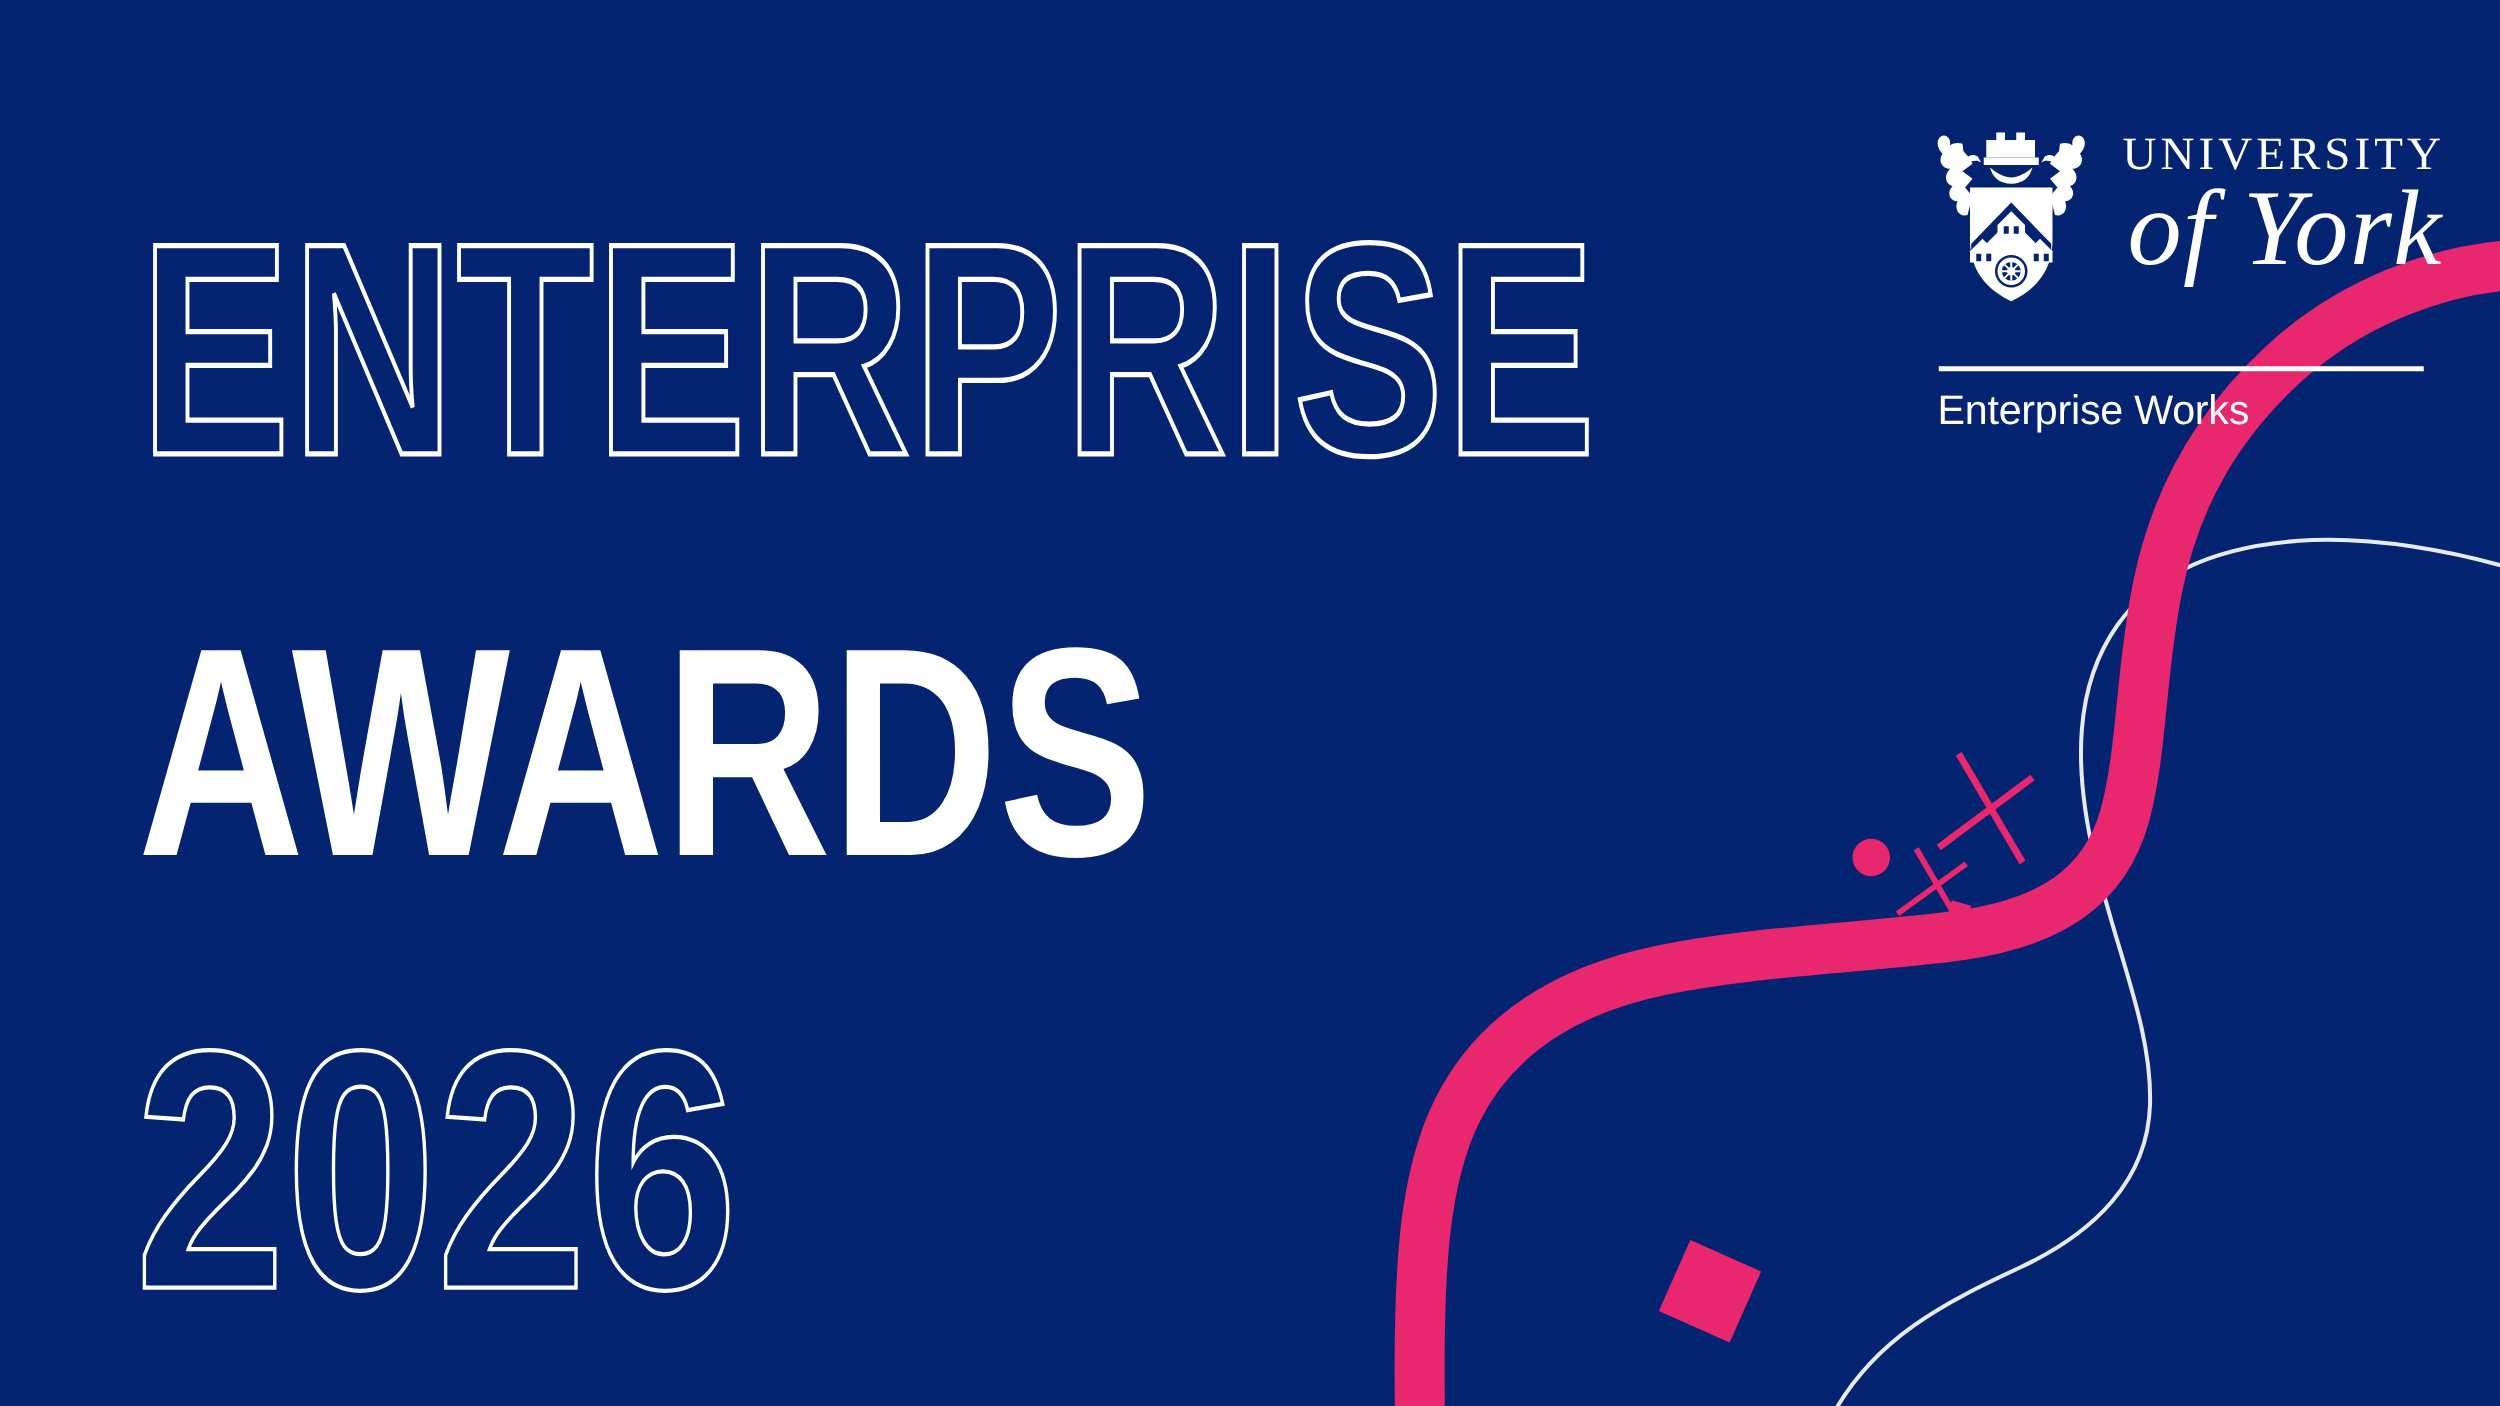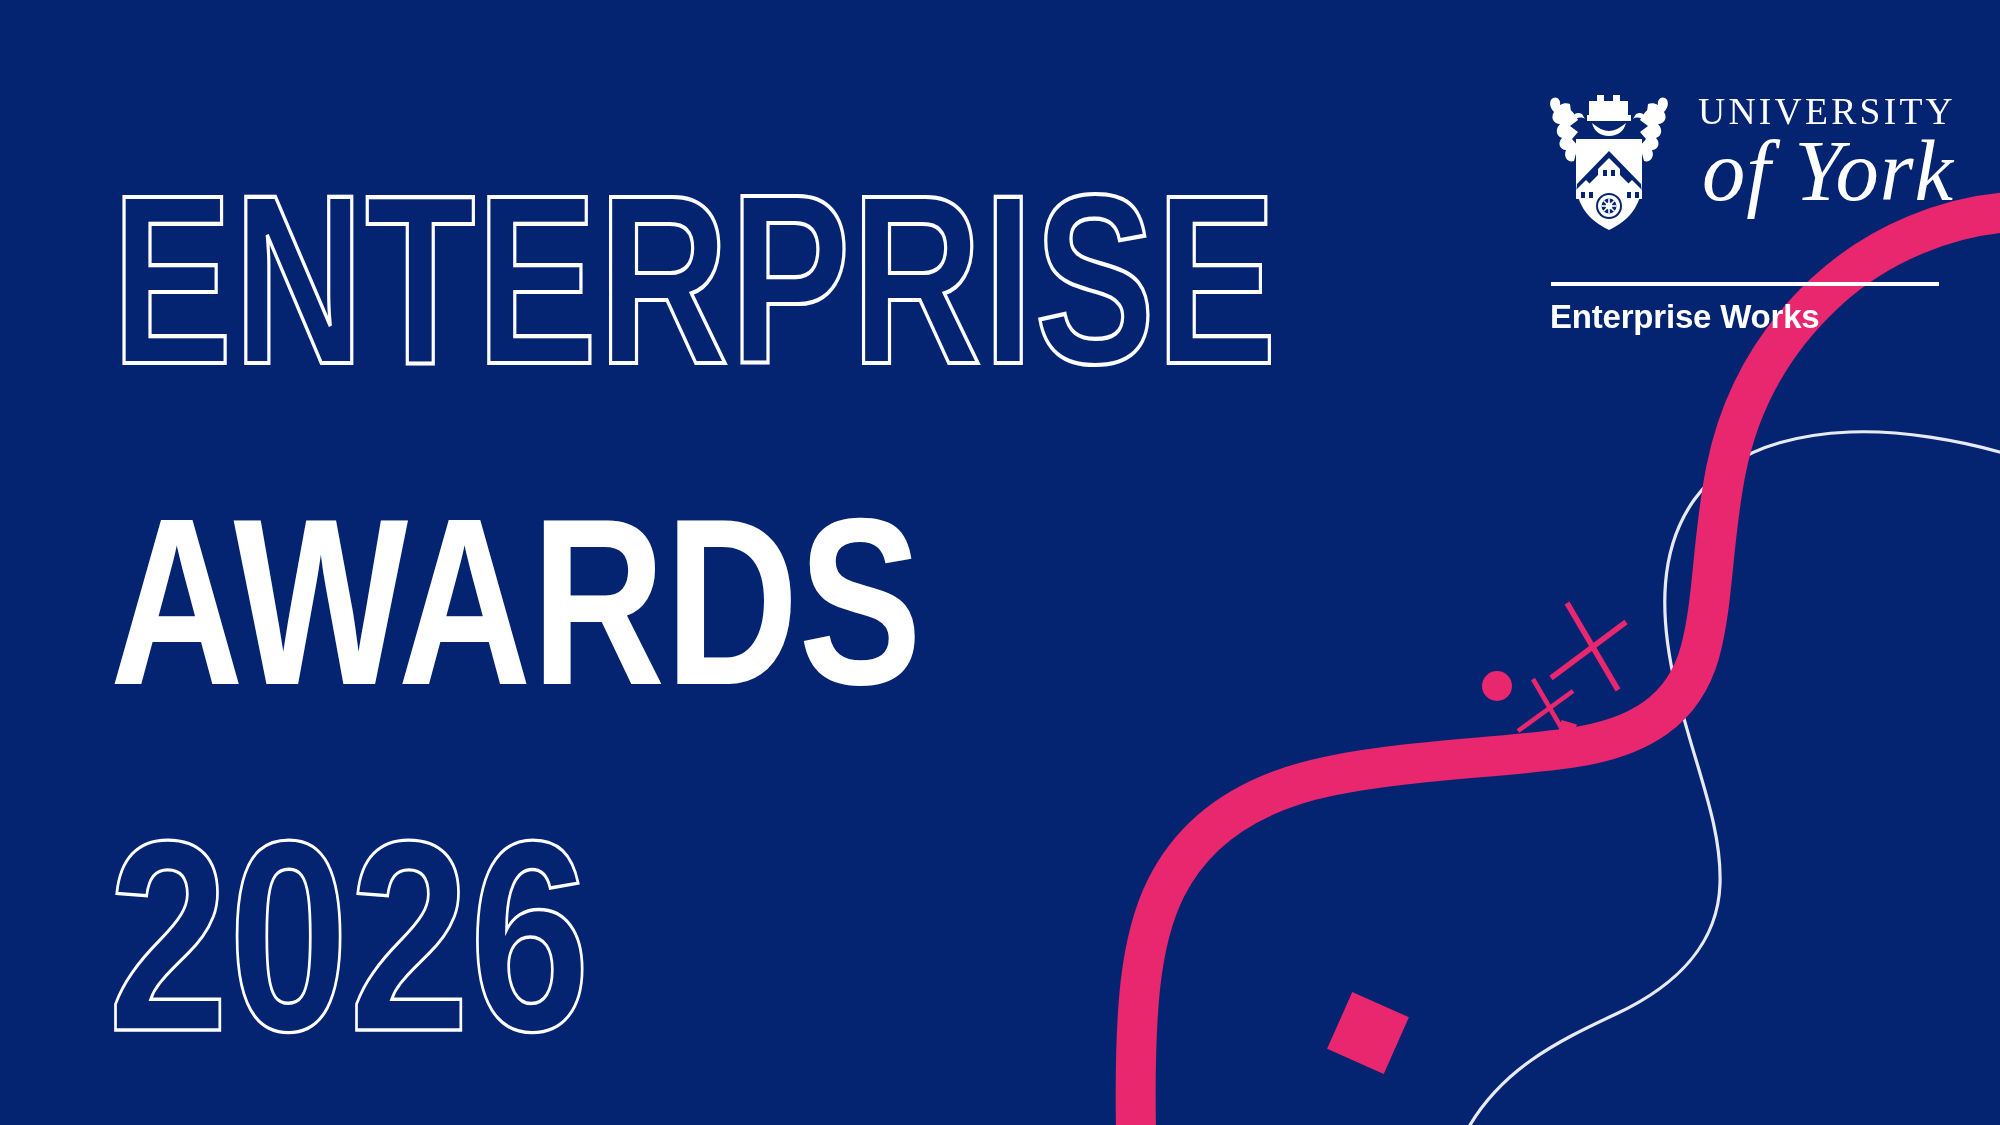--- a/index.html
+++ b/index.html
@@ -18,33 +18,33 @@
 
   
   .headline-block{position:absolute;left:0;top:0;width:1320px;height:868px;}
 
   
   .hl-svg{position:absolute;display:block;}
 
   
   #logo{
     position:absolute;
-    left:1548px;top:84px;
+    left:1548px;top:95px;
     width:420px;height:260px;
   }
   #logo .crest{position:absolute;left:0;top:0;width:122px;height:150px;}
   #logo .wordmark{position:absolute;left:148px;top:4px;width:268px;height:148px;}
   #logo .rule{
     position:absolute;left:3px;top:198px;width:388px;height:4px;
     background:#ffffff;
   }
   #logo .ew{
     position:absolute;left:2px;top:214px;
     font-family:"Liberation Sans", sans-serif;
-    font-weight:700;font-size:33px;letter-spacing:-0.2px;
+    font-weight:400;font-size:33px;letter-spacing:-0.2px;
     color:#ffffff;white-space:nowrap;
   }
 </style>
 </head>
 <body>
 
 <div id="stage">
 
   <svg id="deco" viewBox="0 0 2000 1125" width="2000" height="1125" xmlns="http://www.w3.org/2000/svg" aria-hidden="true">
 

